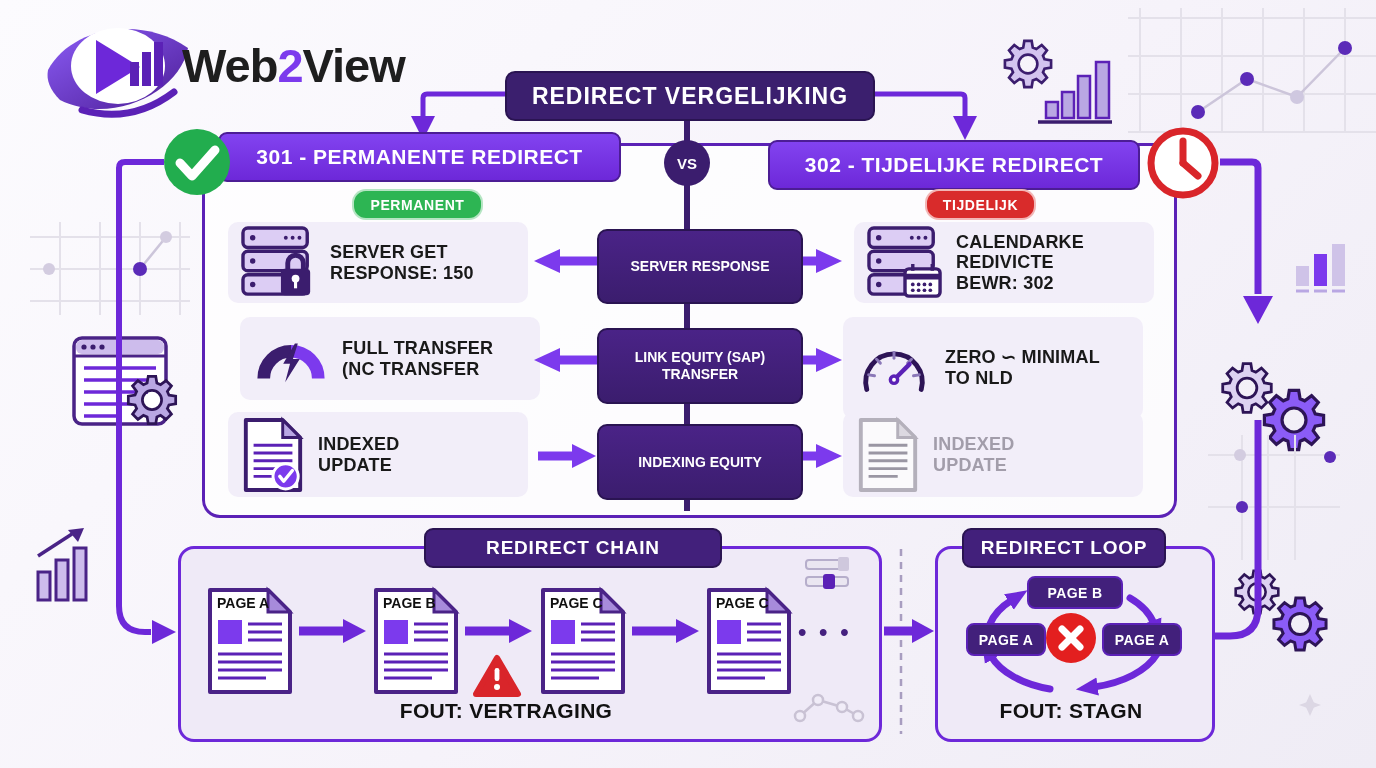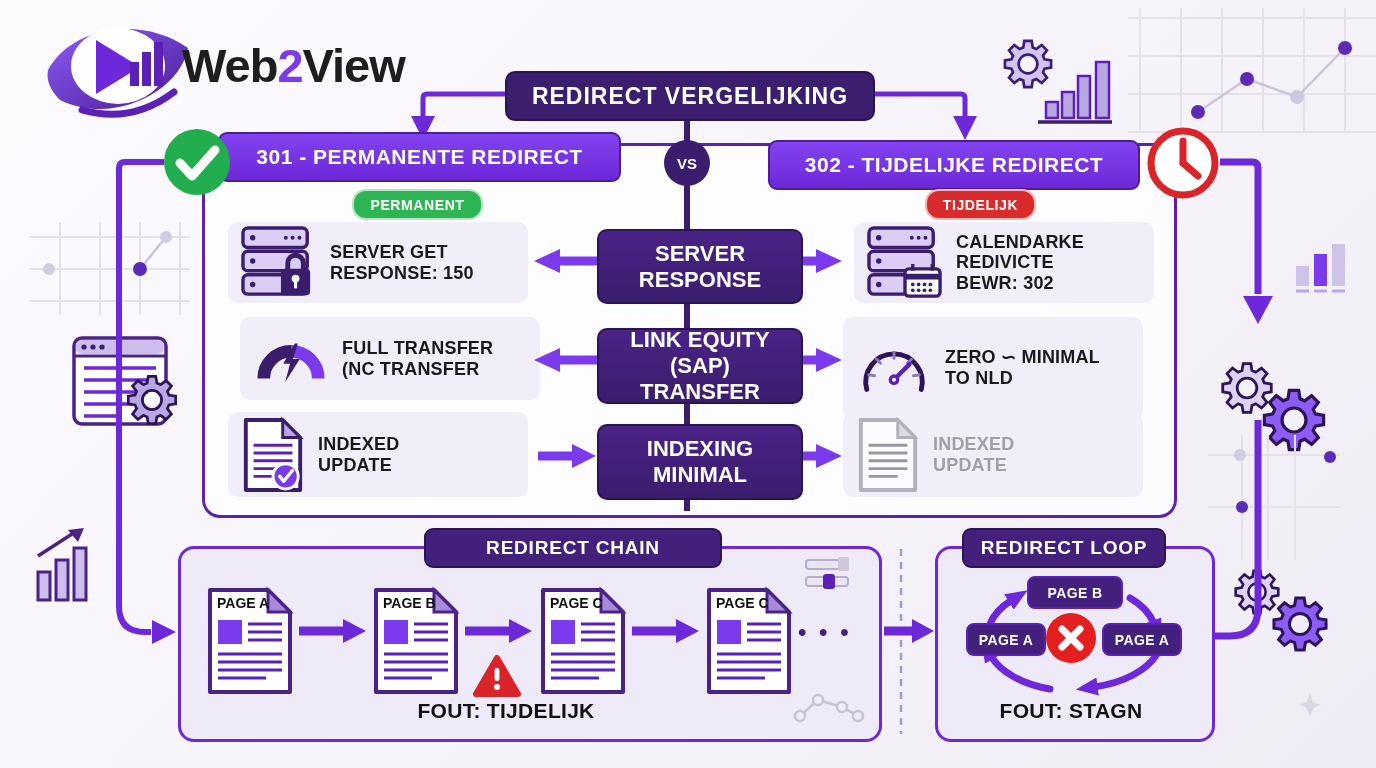--- a/index.html
+++ b/index.html
@@ -11,21 +11,21 @@
   #under{z-index:0;} #over{z-index:4;}
   .panel{position:absolute;background:#efeaf7;border:3.5px solid #6d28d9;border-radius:16px;z-index:1;}
   .mainbox{position:absolute;background:rgba(255,255,255,.75);border:3px solid #5b21b6;border-radius:18px;z-index:1;}
   .chip{position:absolute;display:flex;align-items:center;justify-content:center;
     color:#fff;font-weight:800;z-index:6;text-align:center;}
   .banner{background:#3b1f6e;border:2px solid #2a1452;border-radius:10px;font-size:23px;letter-spacing:1px;}
   .colhead{background:linear-gradient(#8243f0,#6d28d9);border:2.5px solid #4c1d95;border-radius:9px;
     font-size:21px;letter-spacing:.5px;}
   .badge{border-radius:14px;font-size:14px;letter-spacing:.6px;border:2px solid rgba(255,255,255,.65);align-items:center;}
   .centerbox{background:linear-gradient(#4a2387,#3b1d6e);border:2px solid #2a1452;border-radius:10px;
-    font-size:22px;line-height:1.18;padding:4px 10px;}
+    font-size:14px;line-height:1.18;padding:4px 10px;}
   .vs{width:46px;height:46px;border-radius:50%;background:#3b1d6e;font-size:15px;}
   .card{position:absolute;background:#f2eef9;border-radius:10px;z-index:2;display:flex;align-items:center;
     gap:12px;padding-left:12px;box-sizing:border-box;}
   .card .lbl{font-weight:800;font-size:18px;line-height:1.14;color:#191919;letter-spacing:.2px;}
   .muted .lbl{color:#a29daa;}
   .boxhead{background:#42207b;border:2px solid #2a1452;border-radius:9px;font-size:19px;letter-spacing:.8px;}
   .pagedoc{position:absolute;width:88px;height:110px;z-index:6;}
   .pagedoc .plabel{position:absolute;left:11px;top:9px;font-size:14px;font-weight:800;color:#101010;}
   .node{background:#42207b;border:2px solid #5b21b6;border-radius:8px;font-size:14px;letter-spacing:.4px;}
   .err{position:absolute;z-index:6;font-weight:800;font-size:21px;color:#111;text-align:center;letter-spacing:.3px;}
@@ -232,21 +232,21 @@
   <span class="lbl" style="width:130px;">INDEXED UPDATE</span>
 </div>
 
 <div class="chip centerbox" style="left:597px;top:229px;width:182px;height:63px;">
       <span>SERVER RESPONSE</span>
     </div>
 <div class="chip centerbox" style="left:597px;top:328px;width:182px;height:64px;">
       <span>LINK EQUITY (SAP) TRANSFER</span>
     </div>
 <div class="chip centerbox" style="left:597px;top:424px;width:182px;height:64px;">
-      <span>INDEXING MINIMAL</span>
+      <span>INDEXING EQUITY</span>
     </div>
 
 <div class="card" style="left:843px;top:222px;width:300px;height:81px;margin-left:11px;">
   <svg width="78" height="74" viewBox="0 0 80 76">
     <rect x="3" y="2" width="66" height="20" rx="5" fill="#dccdf4" stroke="#3b1d6e" stroke-width="3.5"></rect>
     <rect x="3" y="26" width="66" height="20" rx="5" fill="#dccdf4" stroke="#3b1d6e" stroke-width="3.5"></rect>
     <rect x="3" y="50" width="66" height="20" rx="5" fill="#dccdf4" stroke="#3b1d6e" stroke-width="3.5"></rect>
     <circle cx="13" cy="12" r="2.8" fill="#3b1d6e"></circle>
         <circle cx="13" cy="36" r="2.8" fill="#3b1d6e"></circle>
         <circle cx="13" cy="60" r="2.8" fill="#3b1d6e"></circle>
@@ -345,21 +345,21 @@
 </div>
 
 <span class="ellipsis" style="left:798px;top:618px;">• • •</span>
 
 <svg class="abs" style="left:472px;top:654px;z-index:6" width="50" height="45" viewBox="0 0 50 45">
   <path d="M25,4 L46,40 H4 Z" fill="#d9252a" stroke="#d9252a" stroke-width="6" stroke-linejoin="round"></path>
   <rect x="22.6" y="14" width="4.8" height="13" rx="2.2" fill="#fff"></rect>
   <circle cx="25" cy="33" r="3" fill="#fff"></circle>
 </svg>
 
-<div class="err" style="left:390px;top:699px;width:232px;">FOUT: TIJDELIJK</div>
+<div class="err" style="left:390px;top:699px;width:232px;">FOUT: VERTRAGING</div>
 
 <div class="chip node" style="left:1027px;top:576px;width:92px;height:29px;">
       <span>PAGE B</span>
     </div>
 <div class="chip node" style="left:966px;top:623px;width:76px;height:29px;">
       <span>PAGE A</span>
     </div>
 <div class="chip node" style="left:1102px;top:623px;width:76px;height:29px;">
       <span>PAGE A</span>
     </div>

